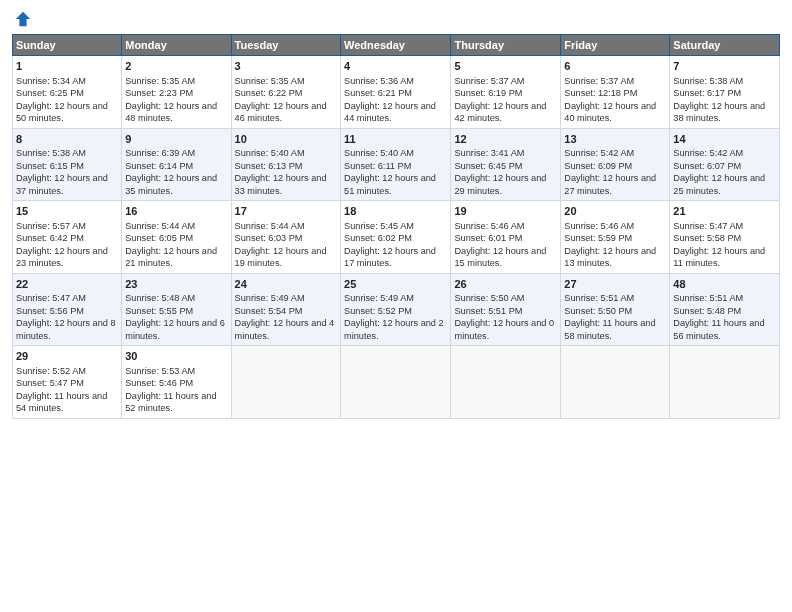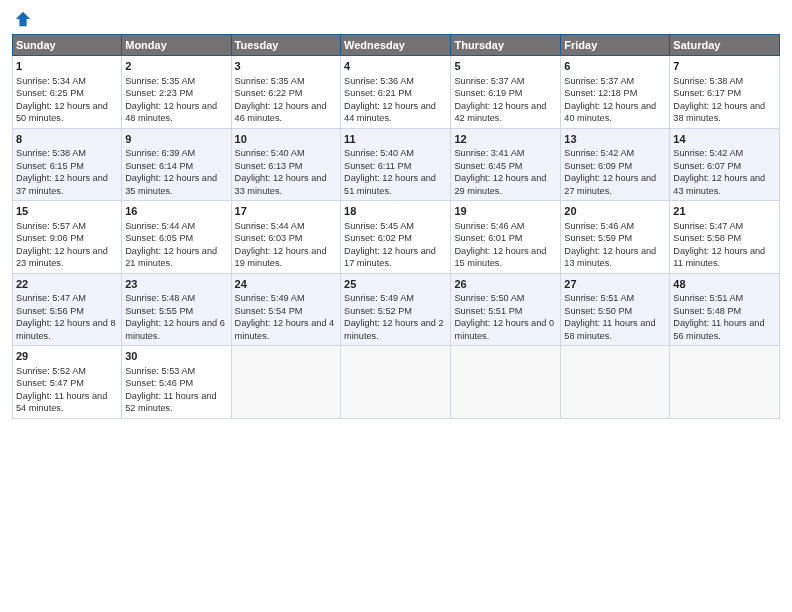--- a/index.html
+++ b/index.html
@@ -206,28 +206,28 @@
           <td>
         <span class="day-num">13</span>
         <span>Sunrise: 5:42 AM</span><br>
         <span>Sunset: 6:09 PM</span><br>
         <span>Daylight: 12 hours and 27 minutes.</span>
       </td>
           <td>
         <span class="day-num">14</span>
         <span>Sunrise: 5:42 AM</span><br>
         <span>Sunset: 6:07 PM</span><br>
-        <span>Daylight: 12 hours and 43 minutes.</span>
+        <span>Daylight: 12 hours and 25 minutes.</span>
       </td>
         </tr>
         <tr>
           <td>
         <span class="day-num">15</span>
         <span>Sunrise: 5:57 AM</span><br>
-        <span>Sunset: 9:06 PM</span><br>
+        <span>Sunset: 6:42 PM</span><br>
         <span>Daylight: 12 hours and 23 minutes.</span>
       </td>
           <td>
         <span class="day-num">16</span>
         <span>Sunrise: 5:44 AM</span><br>
         <span>Sunset: 6:05 PM</span><br>
         <span>Daylight: 12 hours and 21 minutes.</span>
       </td>
           <td>
         <span class="day-num">17</span>

